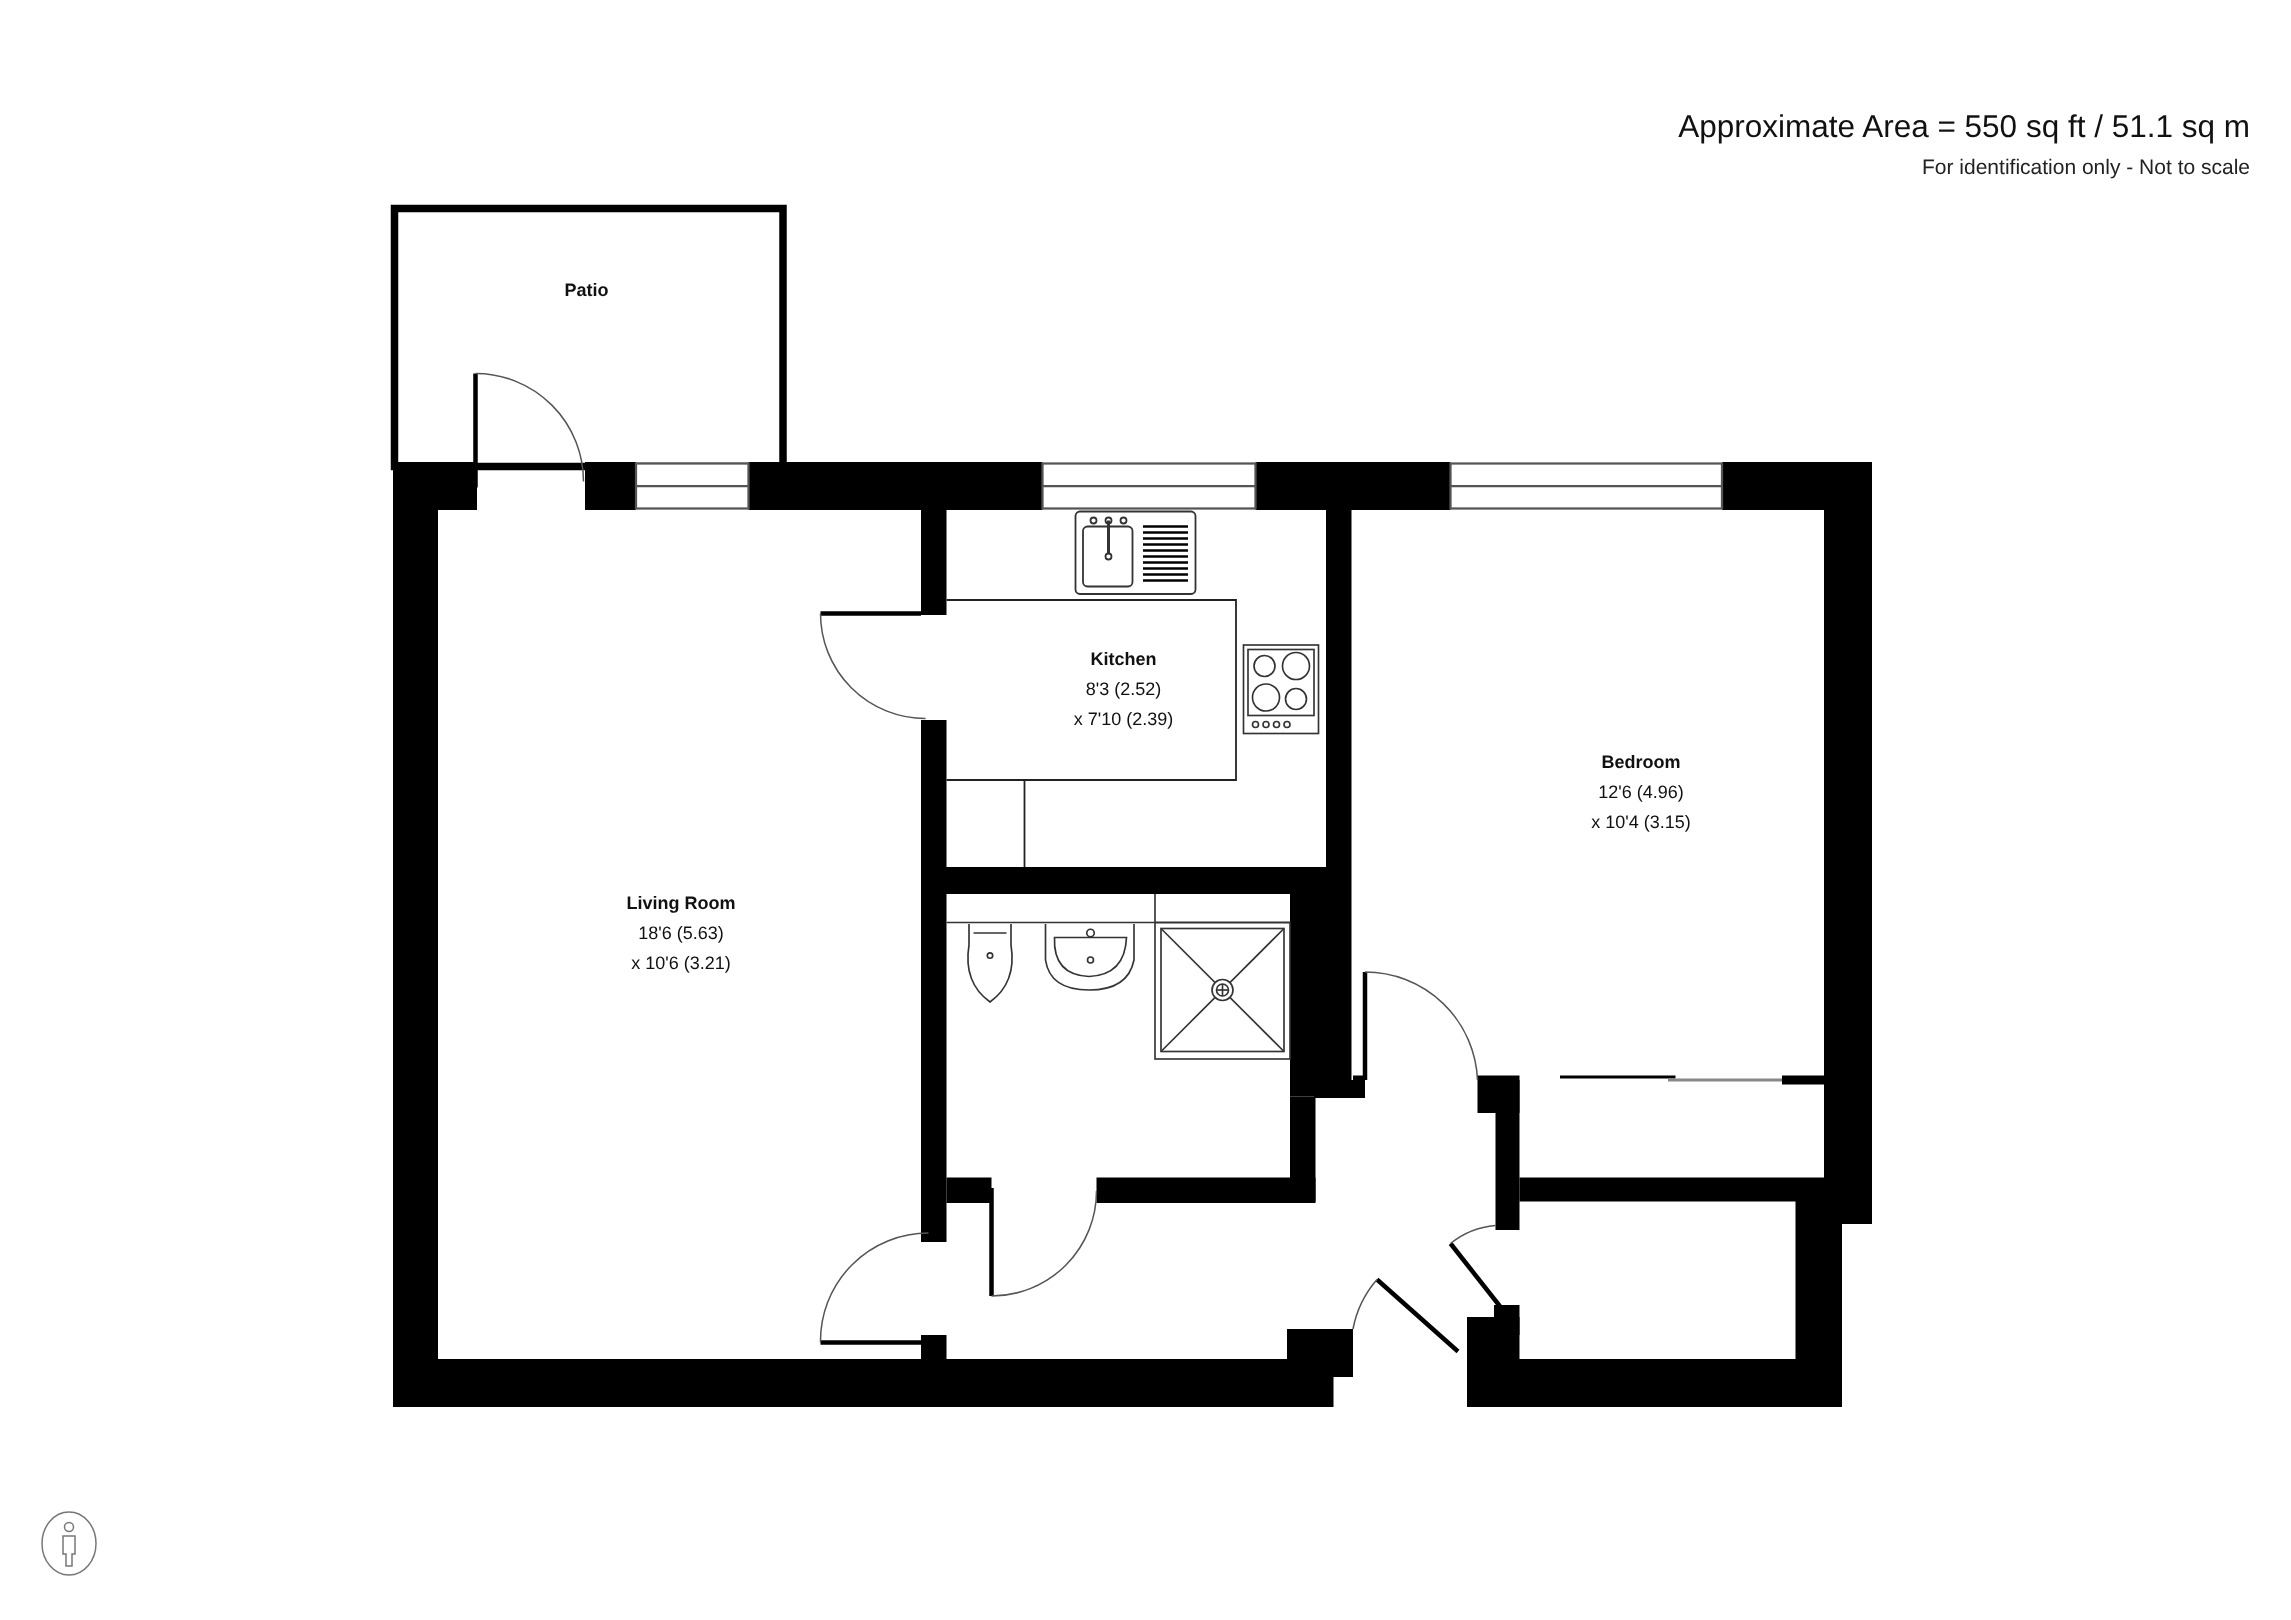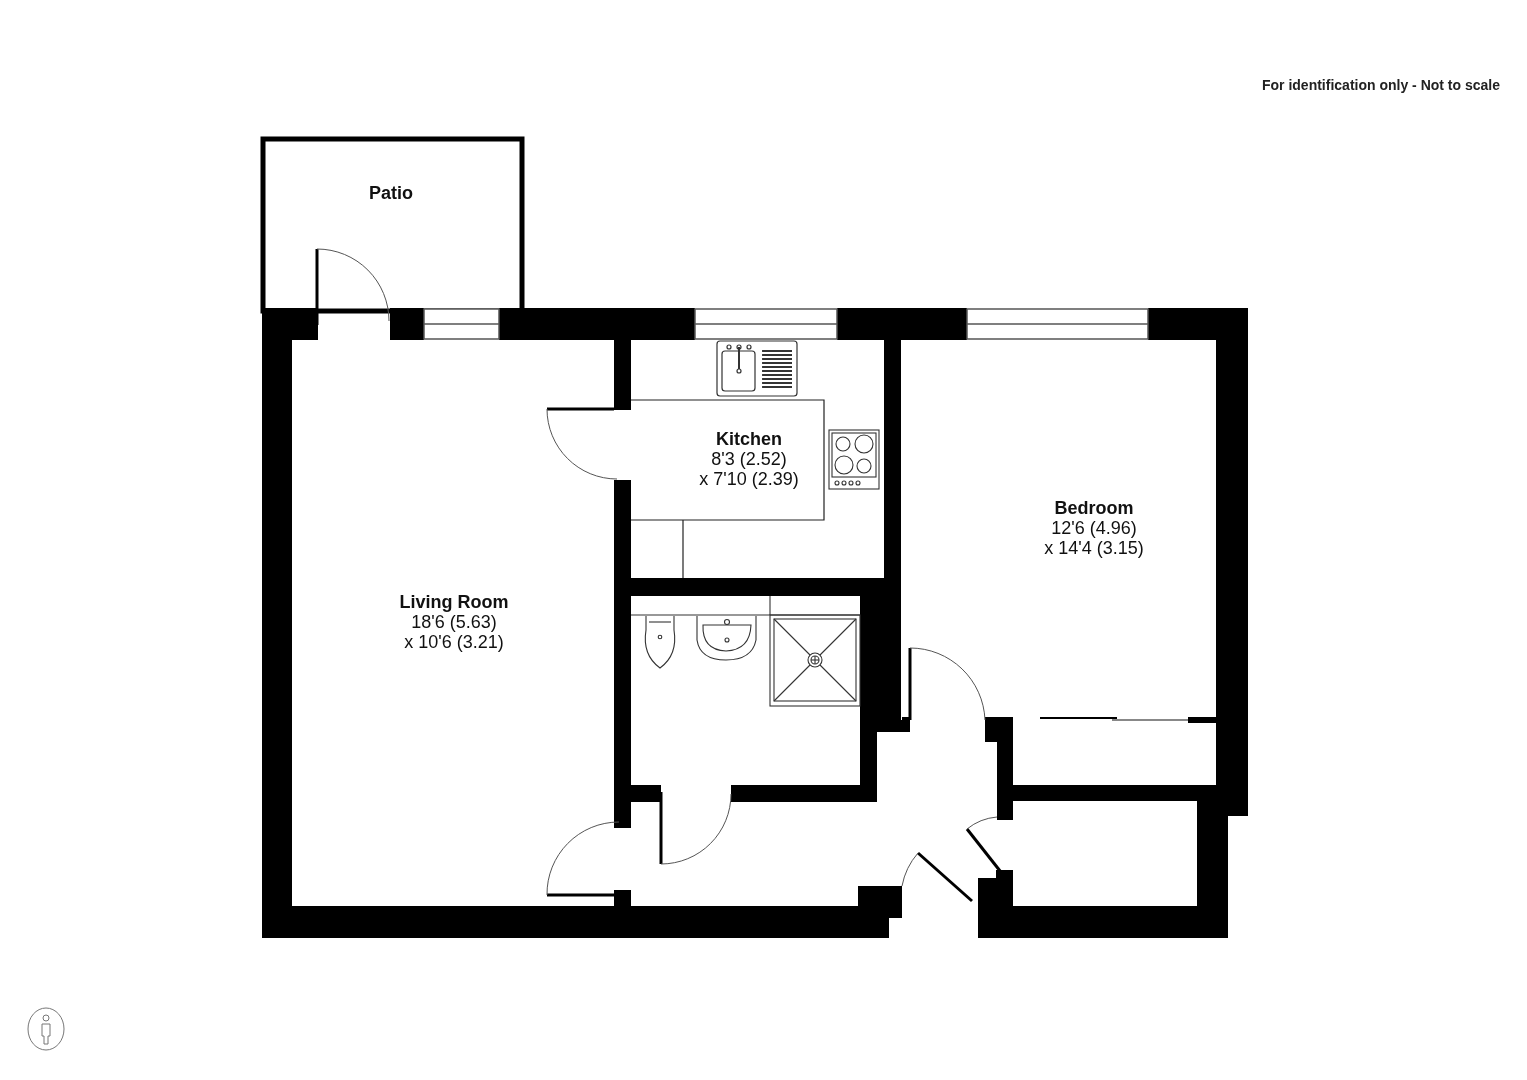--- a/index.html
+++ b/index.html
@@ -1,21 +1,21 @@
 <!DOCTYPE html>
 <html><head>
 <meta charset="utf-8">
 <style>
   html, body { margin: 0; padding: 0; background: #ffffff; }
   body { width: 1527px; height: 1080px; position: relative; overflow: hidden; font-family: "Liberation Sans", sans-serif; color: #111; }
   .plan { position: absolute; left: 0; top: 0; width: 1527px; height: 1080px; }
   .header-area { position: absolute; right: 27px; top: 72px; text-align: right; }
   .area-title { font-size: 21px; color: #111; line-height: 26px; }
-  .area-note { font-size: 14px; color: #222; margin-top: 5px; font-weight: bold; }
-  .room-label { position: absolute; text-align: center; font-size: 18px; line-height: 20px; color: #111; transform: translateX(-50%); white-space: nowrap; }
+  .area-note { font-size: 14px; color: #222; margin-top: 5px; }
+  .room-label { position: absolute; text-align: center; font-size: 12px; line-height: 20px; color: #111; transform: translateX(-50%); white-space: nowrap; }
   .room-label .name { font-weight: bold; }
   .footer { position: absolute; left: 26px; top: 1006px; display: flex; align-items: center; }
   .footer-icon { width: 40px; height: 46px; margin-right: 9px; }
   .footer-text { font-size: 12.5px; line-height: 16px; color: #444; }
   .footer-line { white-space: nowrap; }
   .gap { display: inline-block; width: 8px; }
 </style>
 </head>
 <body>
 
@@ -162,20 +162,21 @@
     <line x1="774" y1="619" x2="856" y2="701"></line>
     <line x1="856" y1="619" x2="774" y2="701"></line>
     <circle cx="815" cy="660" r="7" fill="#fff"></circle>
     <circle cx="815" cy="660" r="4"></circle>
     <line x1="811" y1="660" x2="819" y2="660"></line>
     <line x1="815" y1="656" x2="815" y2="664"></line>
   </g>
 </svg>
 
 <div class="header-area">
+  <div class="area-title">Approximate Area = 550 sq ft / 51.1 sq m</div>
   <div class="area-note">For identification only - Not to scale</div>
 </div>
 
 <div class="room-label" style="left:391px; top:183px;">
   <div class="name">Patio</div>
 </div>
 
 <div class="room-label" style="left:749px; top:429px;">
   <div class="name">Kitchen</div>
   <div>8'3 (2.52)</div>
@@ -184,21 +185,21 @@
 
 <div class="room-label" style="left:454px; top:592px;text-align:center;">
   <div class="name">Living Room</div>
   <div>18'6 (5.63)</div>
   <div>x 10'6 (3.21)</div>
 </div>
 
 <div class="room-label" style="left:1064px; top:498px;margin-left:30px;">
   <div class="name">Bedroom</div>
   <div>12'6 (4.96)</div>
-  <div>x 14'4 (3.15)</div>
+  <div>x 10'4 (3.15)</div>
 </div>
 
 <div class="footer">
   <svg class="footer-icon" viewBox="0 0 40 46">
     <ellipse cx="20" cy="23" rx="18" ry="21" fill="none" stroke="#777" stroke-width="1"></ellipse>
     <circle cx="20" cy="12" r="3" fill="none" stroke="#777" stroke-width="1"></circle>
     <path d="M16 18 L24 18 L24 30 L22 30 L22 38 L18 38 L18 30 L16 30 Z" fill="none" stroke="#777" stroke-width="1"></path>
   </svg>
   <div class="footer-text">
   </div>

